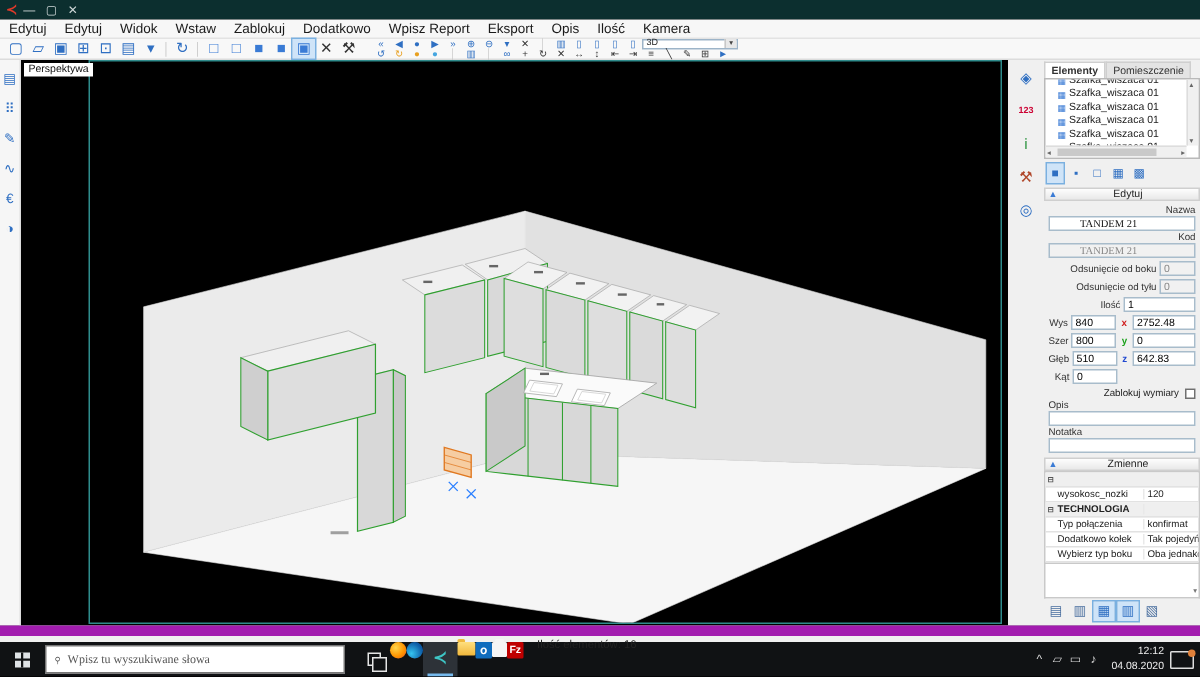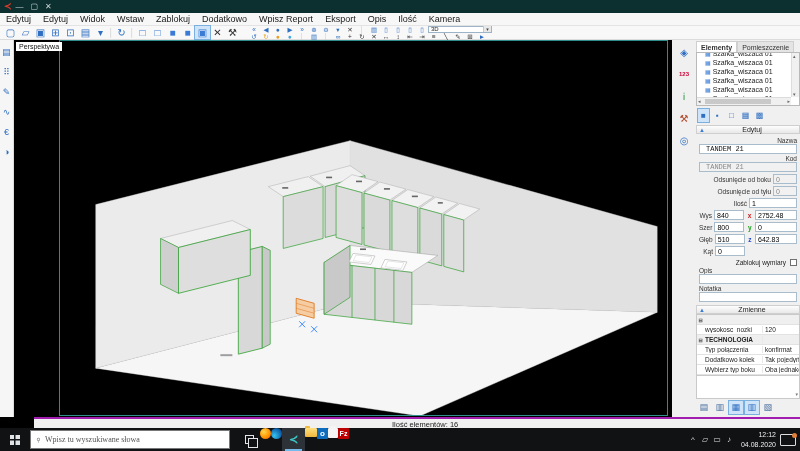--- a/index.html
+++ b/index.html
@@ -69,21 +69,21 @@
   .selrow .ticn { min-width:11px; font-size:8px; color:#2f6fc2; }
 
   .phead { height:9px; background:linear-gradient(#fdfdfd,#e8e8e8); border:1px solid #cfcfcf; display:flex; align-items:center; font-size:7px; color:#222; }
   .phead .tri { color:#3a7bd5; font-size:6px; margin-left:2px; }
   .phead .ptitle { flex:1; text-align:center; }
 
   .editbody { background:#f0f0f0; padding:2px 3px 3px 3px; }
   .lblr { text-align:right; font-size:6.5px; color:#333; margin:1px 0 0; }
   .lbll { text-align:left; font-size:6.5px; color:#333; margin:1px 0 0; }
   .lblr.dim, .frow .dim { color:#999; }
-  input.fld { width:100%; height:10px; border:1px solid #a8bccb; background:#fff; font-size:7px; font-family:Liberation Mono, monospace; padding:0 6px; color:#111; }
+  input.fld { width:100%; height:10px; border:1px solid #a8bccb; background:#fff; font-size:7px; font-family:Liberation Serif, serif; padding:0 20px; color:#111; }
   input.fld.dis { background:#f1f1f1; color:#888; }
   .frow { display:flex; align-items:center; margin-top:2px; gap:2px; }
   .frow .fl { flex:1; text-align:right; font-size:6.5px; color:#333; }
   .frow input { height:10px; border:1px solid #a8bccb; background:#fff; font-size:7px; padding:0 2px; font-family:"Liberation Sans",sans-serif; }
   .frow input.w28 { width:30px; } .frow input.w40 { width:42px; } .frow input.w46 { width:48px; }
   .ax { width:7px; text-align:center; font-size:6.5px; font-weight:bold; }
   .ax.x { color:#d02020; } .ax.y { color:#18a018; } .ax.z { color:#2048d0; }
   .chkrow { display:flex; align-items:center; justify-content:flex-end; gap:4px; margin-top:3px; }
   .chkrow .cl { font-size:6.5px; color:#222; }
   .chk { width:7px; height:7px; border:1px solid #707070; background:#fff; }
@@ -95,21 +95,21 @@
   .vrowi .vval { padding-left:2px; overflow:hidden; white-space:nowrap; }
   .vrowi.vgroup { background:#efefef; font-weight:bold; }
   .varempty { flex:1; background:#fff; border:1px solid #c9c9c9; border-top:none; position:relative; }
   .varempty .corner { position:absolute; right:1px; bottom:1px; font-size:5px; color:#777; }
 
   .bottomicons { display:flex; gap:2px; padding:2px 1px 3px 1px; }
   .bottomicons .ticn { min-width:14px; font-size:9px; color:#4a6f9f; }
   .bottomicons .ticn.hl { background:#cfe4f8; outline:1px solid #7ab0e0; color:#2f6fc2; }
 
   
-  .statusbar { height:11px; background:#f0f0f0; border-top:2px solid #a21caf; font-size:7.5px; color:#222; position:relative;margin-left:34px; }
+  .statusbar { height:11px; background:#f0f0f0; border-top:7px solid #a21caf; font-size:7.5px; color:#222; position:relative; }
   .statusbar .stx { position:absolute; left:358px; top:1px; }
 
   
   .taskbar { height:23px; background:#101214; display:flex; align-items:center; color:#eee; }
   .startbtn { width:30px; height:100%; display:flex; align-items:center; justify-content:center; }
   .winlogo { width:10px; height:10px; background:
       linear-gradient(#101214,#101214) center/1.5px 100% no-repeat,
       linear-gradient(#101214,#101214) center/100% 1.5px no-repeat,#dfe3e6; }
   .searchbox { width:200px; height:19px; background:#fff; border:1px solid #777; display:flex; align-items:center; gap:4px; padding:0 5px; color:#555; }
   .searchbox .mag { font-size:9px; color:#444; transform:rotate(-45deg); }

